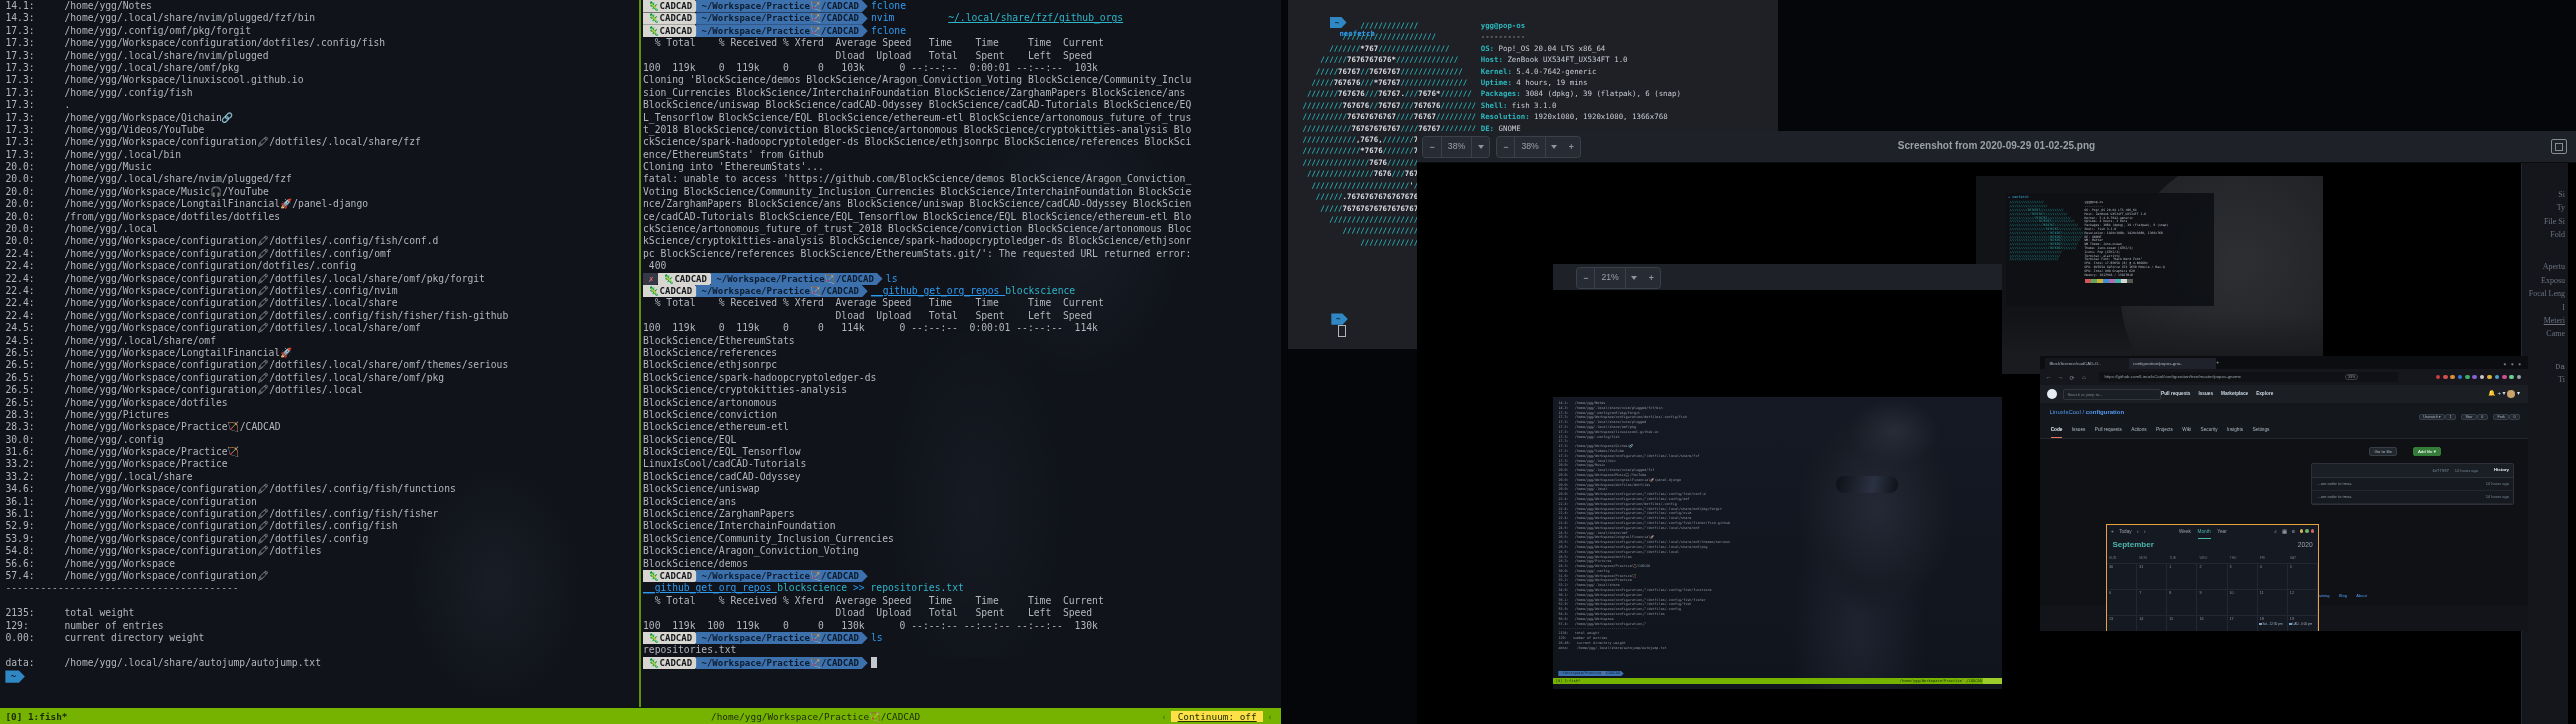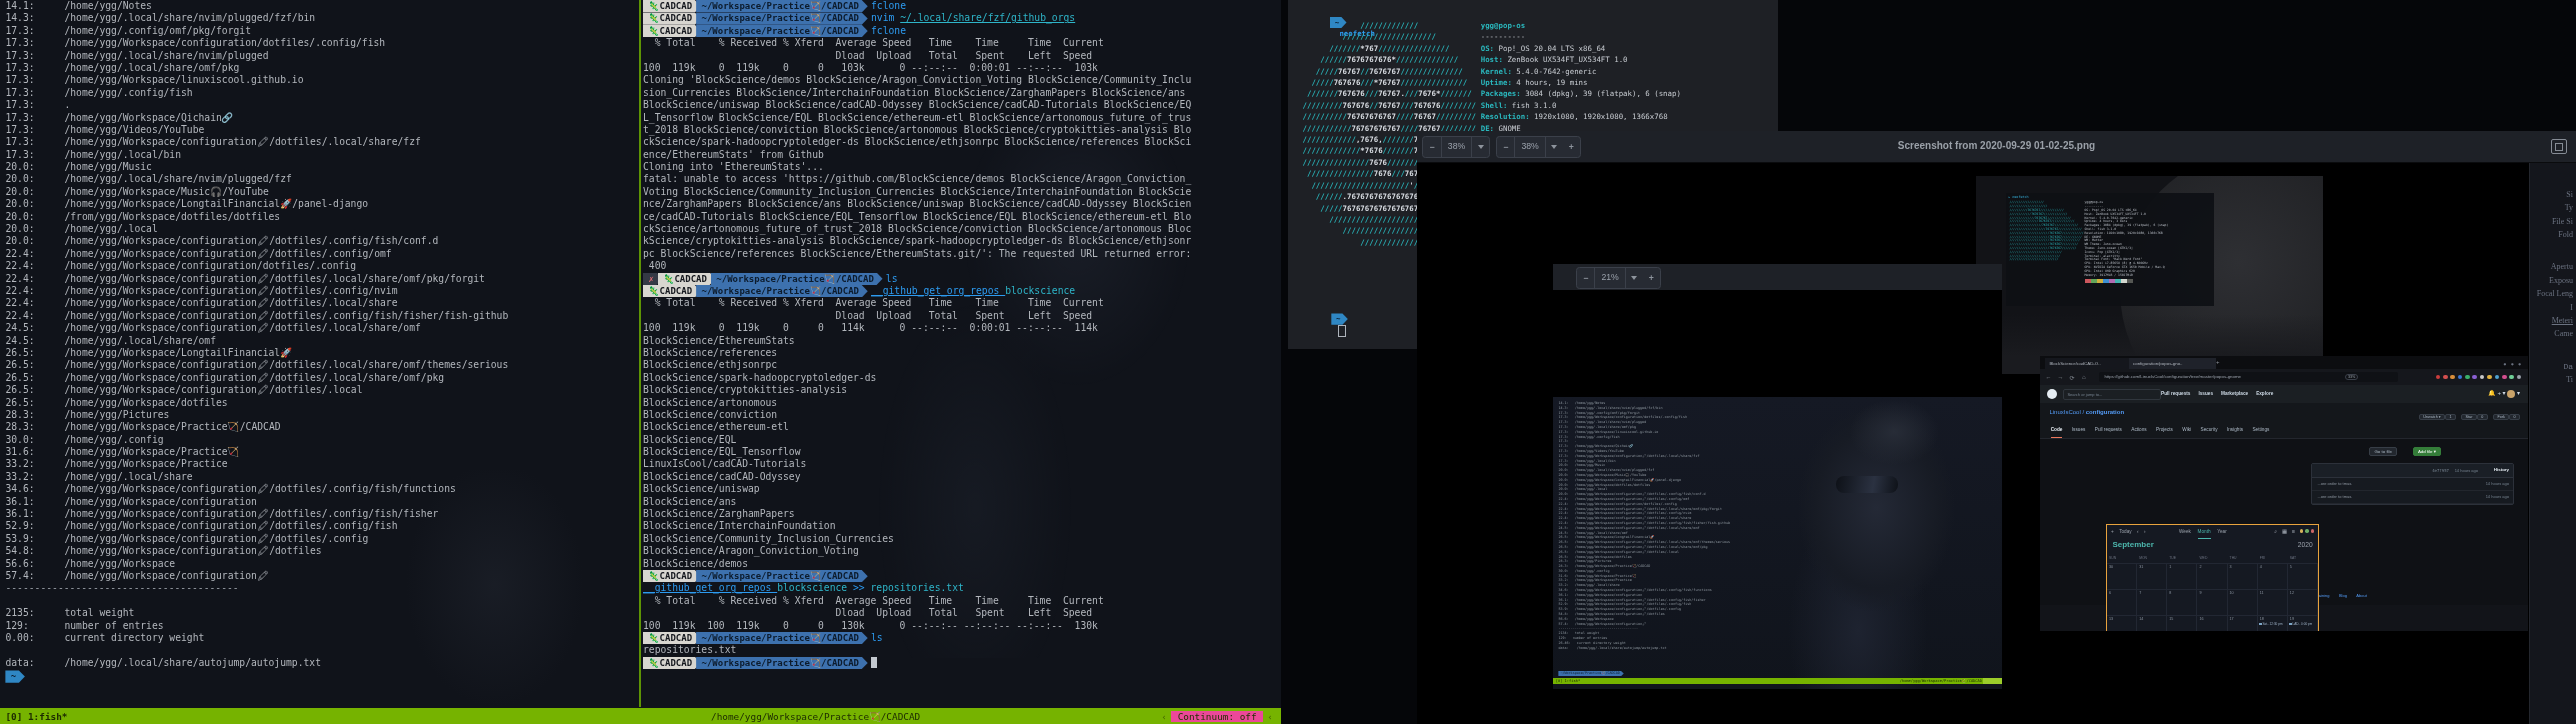--- a/index.html
+++ b/index.html
@@ -28,31 +28,31 @@
        font-weight:bold;font-size:9px;vertical-align:top;}
   .seg-err{background:#343945;color:#e06c75;}
   .seg-user{background:#d8d6d0;color:#15181e;}
   .seg-user .lizard{color:#3fae4a;font-weight:bold;}
   .seg-path{background:#3d71ae;color:#0c1b2c;}
   .seg-home{background:#2f87c4;color:#0c1b2c;}
   .cmdtxt{margin-left:8px;}
   .cmd{color:#2d9bf0;}
   .cmdu{color:#2d9bf0;text-decoration:underline;}
   .arg{color:#2eb5c9;}
-  .argu{color:#2eb5c9;text-decoration:underline;}
+  .argu{color:#2eb5c9;text-decoration:underline;margin-left:48px;}
   .cursor-block{display:inline-block;width:6px;height:10.7px;background:#c3c8cf;vertical-align:-2px;margin-left:8px;}
   .cursor-hollow{display:inline-block;width:6px;height:10px;border:1px solid #aeb4bc;vertical-align:-2px;margin-left:6.7px;}
   
   .tmux-bar{position:absolute;left:0;bottom:0;width:1281px;height:17.4px;background:#76b300;
             font-size:9.4px;line-height:17.4px;color:#1c2a00;}
   .tmux-left{position:absolute;left:5.4px;top:0;font-weight:bold;}
   .tmux-center{position:absolute;left:711px;top:0;}
   .tmux-right{position:absolute;right:4px;top:0;}
   .tmux-sep{color:#456a00;padding:0 4px;}
-  .continuum{background:#ec4899;padding:0 6.7px;color:#243000;}
+  .continuum{background:#fde047;padding:0 6.7px;color:#243000;text-decoration:underline;}
   
   .desktop{position:absolute;left:1281px;top:0;width:1295px;height:725px;background:#050609;}
   .ghost-label{position:absolute;color:#6f7680;opacity:.55;font-family:"Liberation Sans",sans-serif;font-size:8px;}
   .ghost-doc{position:absolute;left:76px;top:19px;width:59px;height:121px;opacity:.18;}
   .ghost-doc .sheet{width:58px;height:81px;background:#e8e9ea;border-radius:2px;position:relative;}
   .ghost-doc .sheet i{display:block;height:2.7px;background:#9aa0a6;margin:6.7px 6.7px 0 6.7px;}
   
   .term-neo{position:absolute;left:6.7px;top:0;width:490px;height:349px;background:#1e2025;z-index:3;}
   .neo-line{font-size:7.4px;line-height:11.4px;white-space:pre;}
   .neo-prompt{position:absolute;left:6.7px;top:5.4px;}
@@ -74,21 +74,21 @@
              font-family:"Liberation Sans",sans-serif;}
   .hb-title{position:absolute;left:50%;top:8.7px;transform:translateX(-50%);color:#9aa0a8;font-weight:bold;font-size:10px;white-space:nowrap;}
   .zoom-chip{position:absolute;top:5.4px;height:20px;background:#272b33;border:0.7px solid #3b404a;border-radius:3.4px;
              display:flex;align-items:center;color:#9aa1ab;font-size:8.7px;}
   .zc-btn{width:17.4px;text-align:center;color:#8d939c;font-weight:bold;}
   .zc-val{width:29.5px;text-align:center;border-left:0.7px solid #3b404a;border-right:0.7px solid #3b404a;height:100%;line-height:19px;}
   .caret-down{display:inline-block;width:0;height:0;border-left:3.4px solid transparent;border-right:3.4px solid transparent;border-top:4px solid #8d939c;margin:0 5.4px;}
   .fs-btn{position:absolute;right:9.4px;top:8px;width:13.4px;height:13.4px;border:1.3px solid #868c95;border-radius:2px;}
   .fs-btn i{position:absolute;left:2.7px;top:2.7px;right:2.7px;bottom:2.7px;border:1px solid #868c95;}
   .eog-canvas{position:absolute;left:0;top:32px;right:0;bottom:0;background:#000;}
-  .props-panel{position:absolute;right:0;top:32px;width:46px;bottom:0;background:#14161c;border-left:0.7px solid #23262d;}
+  .props-panel{position:absolute;right:8px;top:32px;width:46px;bottom:0;background:#14161c;border-left:0.7px solid #23262d;}
   .prop-lab{position:absolute;left:-40px;width:83px;text-align:right;color:#6b7280;
             font-family:"Liberation Serif",serif;font-size:8px;white-space:nowrap;}
   
   .nest-moon{position:absolute;left:559px;top:45px;width:347px;height:198px;background:#121317;overflow:hidden;z-index:5;}
   .moon-circle{position:absolute;left:144px;top:-27px;width:282px;height:282px;border-radius:50%;
      background:radial-gradient(circle at 42% 40%,#333438 0%,#232427 55%,#121317 100%);opacity:.85;}
   .moon-clouds{position:absolute;left:0;bottom:0;width:100%;height:60px;
      background:linear-gradient(rgba(18,19,23,0) 0%,#1a1b1f 70%);}
   .mini-term{position:absolute;left:29.5px;top:17.4px;width:208px;height:113px;background:rgba(14,16,20,.93);}
   .mt-line{font-size:3.4px;line-height:4.4px;white-space:pre;color:#aeb2b8;}

